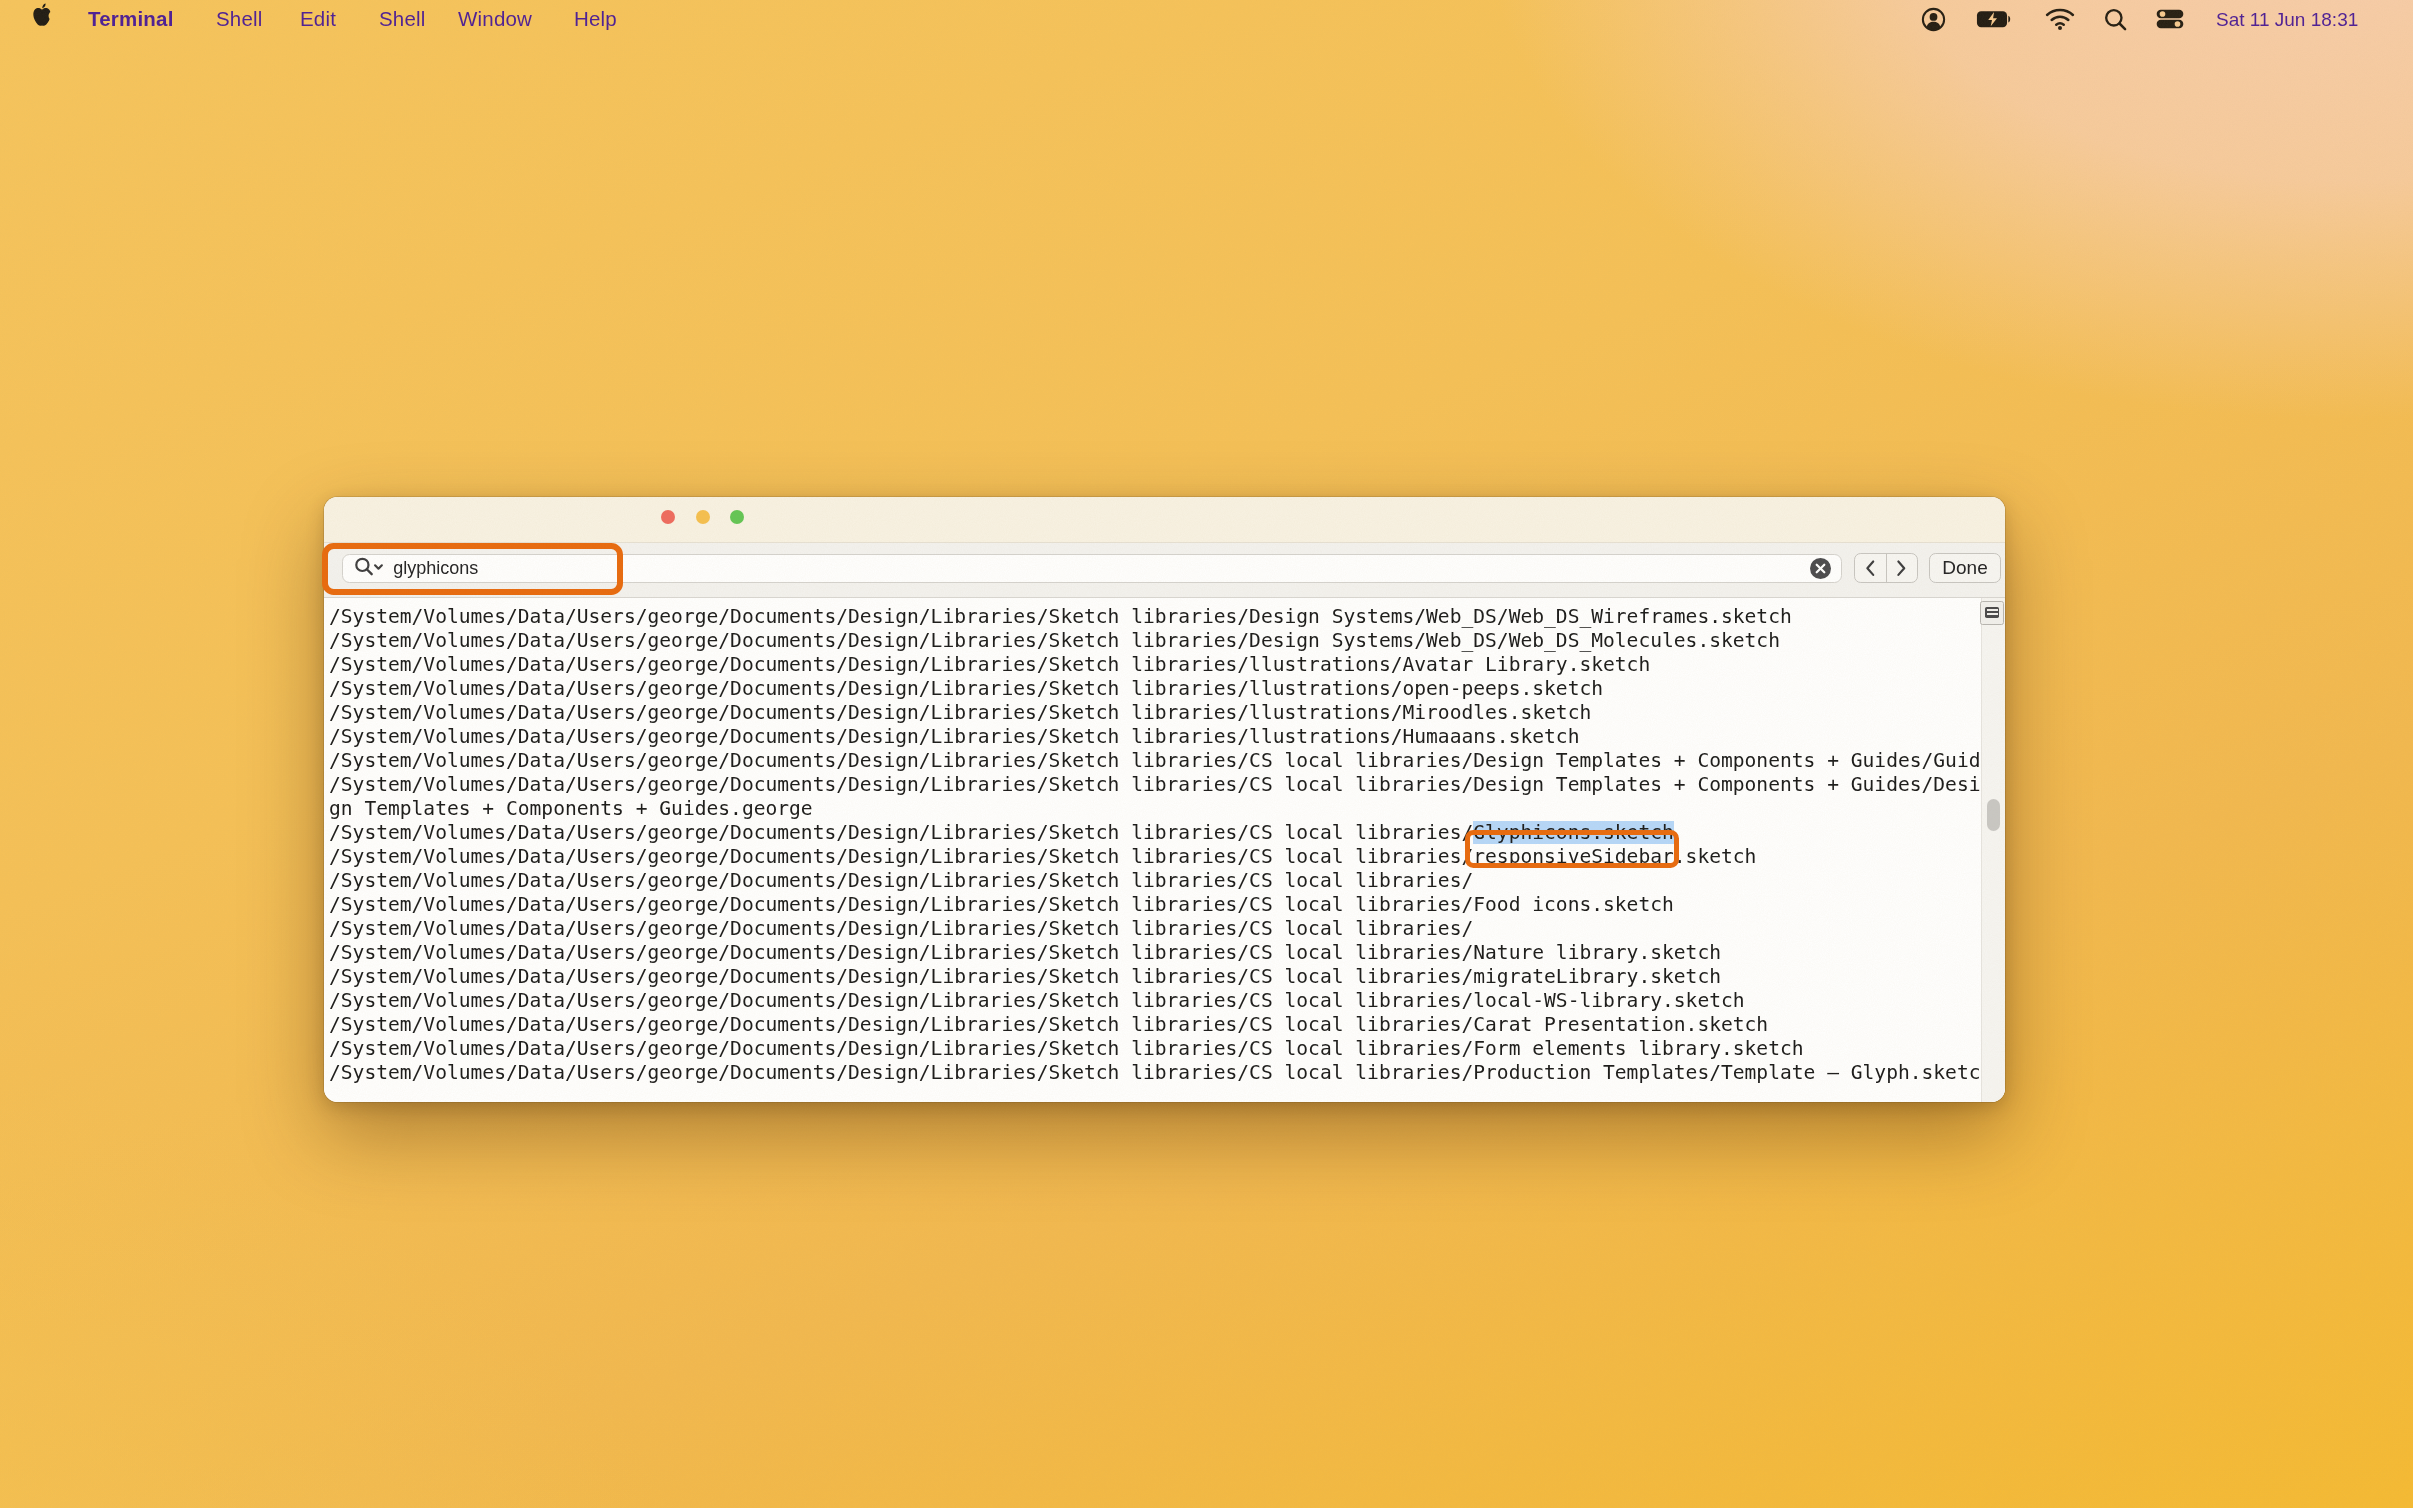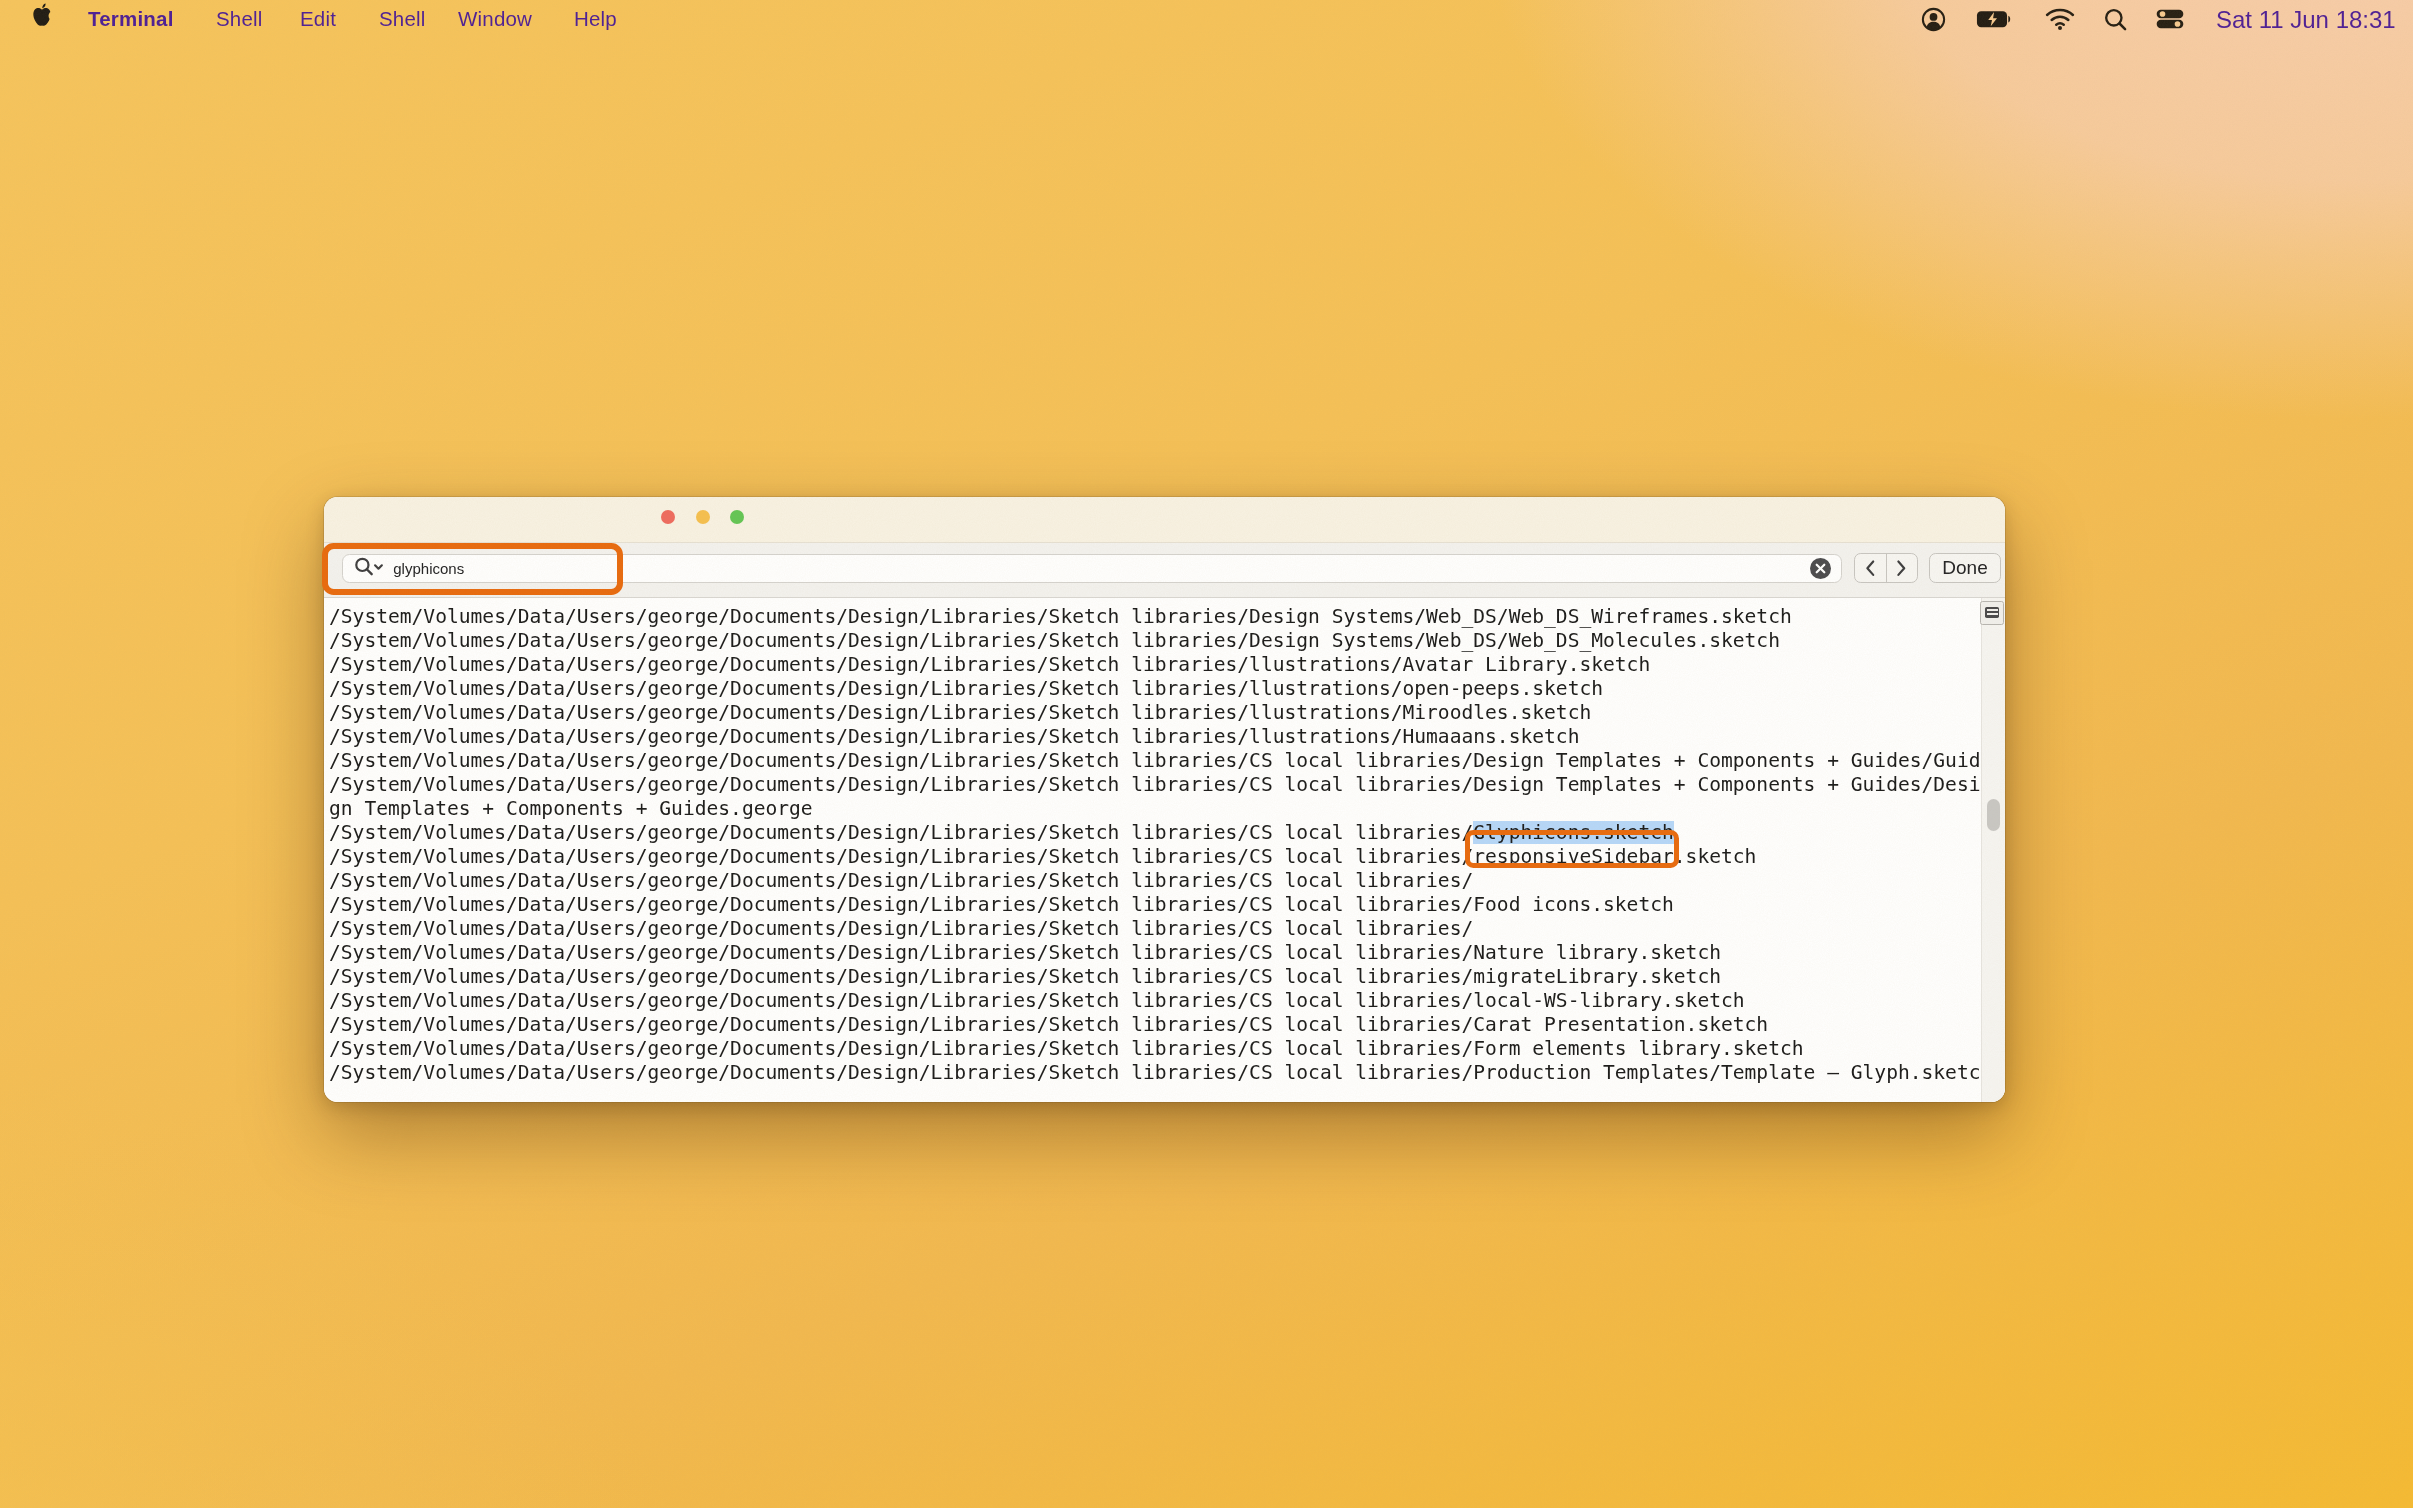--- a/index.html
+++ b/index.html
@@ -11,38 +11,38 @@
       radial-gradient(1676px 1089px at -12% 112%, rgba(246,196,80,.95), rgba(246,196,80,0) 60%),
       linear-gradient(160deg,#f6c45c 0%,#f5c056 38%,#f2b84e 68%,#f5ba32 100%);
   }
   .grain{position:absolute;inset:0;width:100%;height:100%;opacity:.16;pointer-events:none;z-index:50;}
 
   
   .menubar{position:absolute;left:0;top:0;width:2413px;height:38px;z-index:5;color:#4c1d95;}
   .mi{position:absolute;top:0;height:38px;line-height:38px;font-size:20.5px;font-weight:500;letter-spacing:0.2px;}
   .mi.app{font-weight:700;}
   .mstat{position:absolute;top:0;height:38px;display:flex;align-items:center;}
-  .clock{position:absolute;top:0;height:38px;line-height:39px;font-size:24px;font-weight:500;}
+  .clock{position:absolute;top:0;height:38px;line-height:39px;font-size:19px;font-weight:500;}
 
   
   .window{position:absolute;left:324px;top:497px;width:1681px;height:605px;border-radius:13.4px;
     box-shadow:0 32px 80px rgba(70,35,0,.40),0 5px 18.4px rgba(70,35,0,.22),0 0 0 0.8px rgba(0,0,0,.14);
     background:#fff;}
   .titlebar{position:absolute;left:0;top:0;width:100%;height:45px;background:#f8f2e3;
     border-radius:13.4px 13.4px 0 0;border-bottom:0.8px solid rgba(0,0,0,.07);}
   .tl{position:absolute;top:13px;width:14.2px;height:14.2px;border-radius:50%;}
   .tl.red{left:337px;background:#ee6a5e;}
   .tl.yellow{left:372px;background:#f5bf4e;}
   .tl.green{left:406px;background:#62c554;}
 
   .findbar{position:absolute;left:0;top:46px;width:100%;height:54px;background:#f3f2ef;border-bottom:0.8px solid #d8d6d2;}
   .searchfield{position:absolute;left:18.4px;top:11px;width:1498px;height:27px;background:#fff;
     border:0.8px solid #d4d2ce;border-radius:7.5px;display:flex;align-items:center;}
   .searchfield input{border:none;outline:none;background:transparent;flex:1;
-    font-family:"Liberation Sans",sans-serif;font-size:15px;color:#222224;padding:0;margin-left:6.7px;}
+    font-family:"Liberation Sans",sans-serif;font-size:18px;color:#222224;padding:0;margin-left:6.7px;}
   .sficon{margin-left:9.2px;flex:0 0 auto;}
   .clearbtn{position:absolute;right:10px;top:2.9px;width:21px;height:21px;border-radius:50%;background:#4a4a4d;
     display:flex;align-items:center;justify-content:center;}
   .seg{position:absolute;left:1530px;top:10px;width:62px;height:28px;background:#f7f6f3;border:0.8px solid #c7c5c1;
     border-radius:6.7px;display:flex;}
   .segbtn{flex:1;display:flex;align-items:center;justify-content:center;}
   .segbtn.first{border-right:0.8px solid #c7c5c1;}
   .donebtn{position:absolute;left:1605px;top:10px;width:70px;height:28px;background:#f7f6f3;border:0.8px solid #c7c5c1;
     border-radius:6.7px;font-size:19px;color:#222224;display:flex;align-items:center;justify-content:center;}
 

